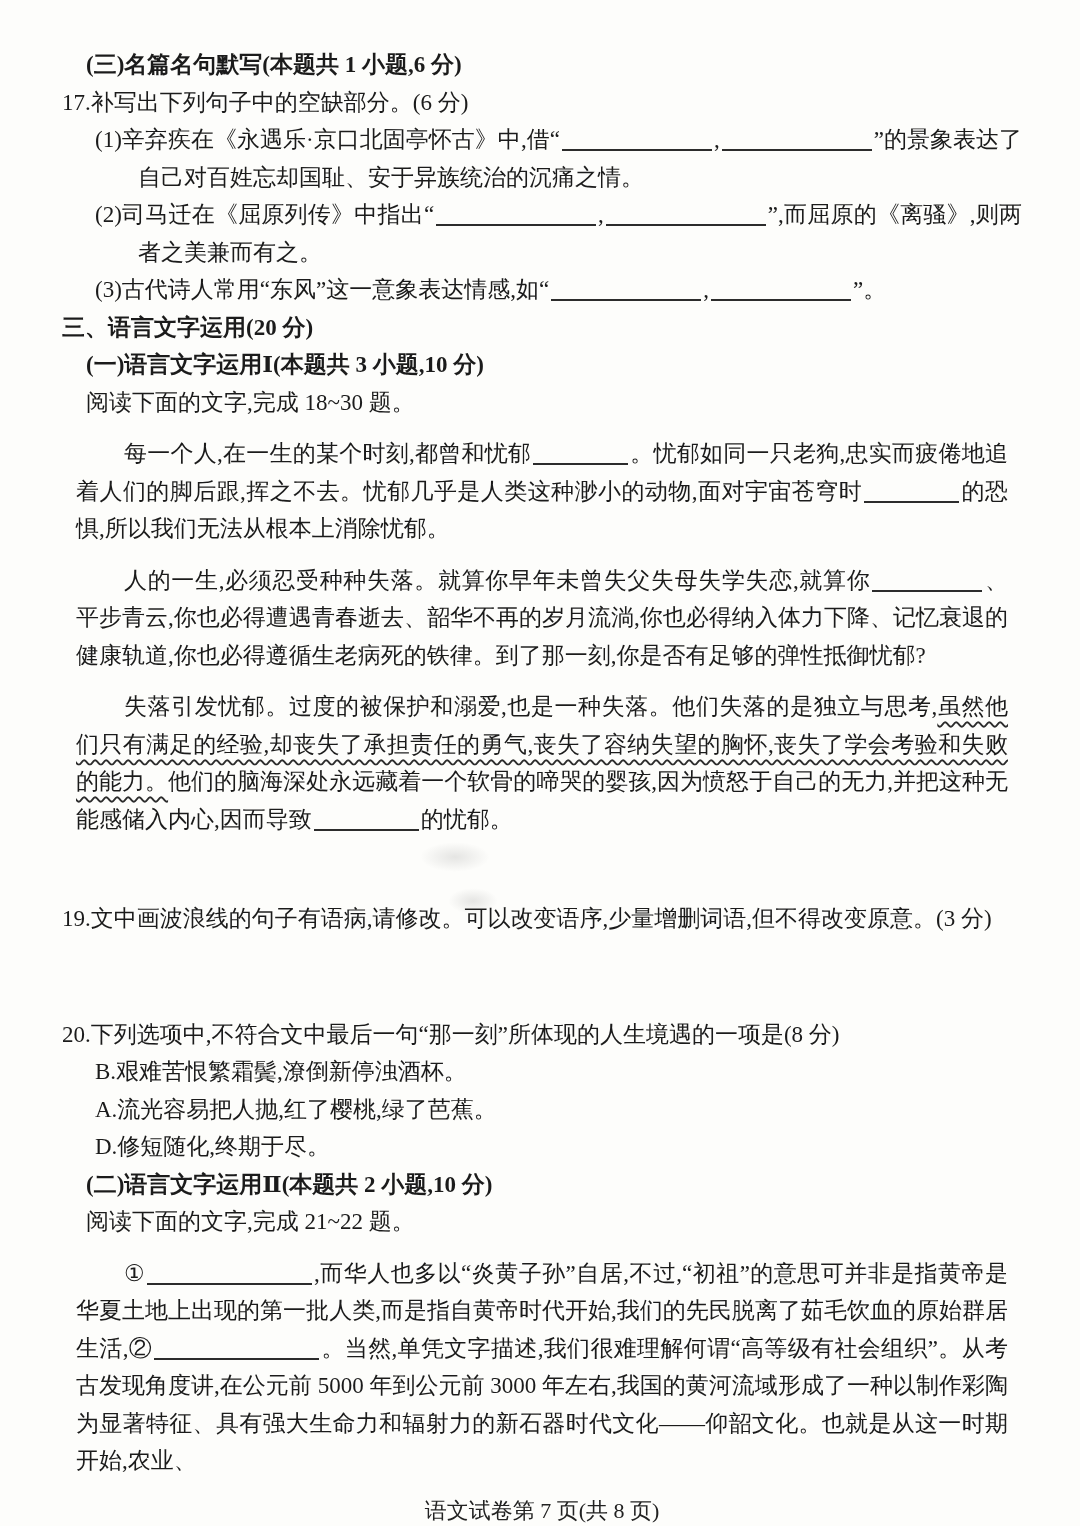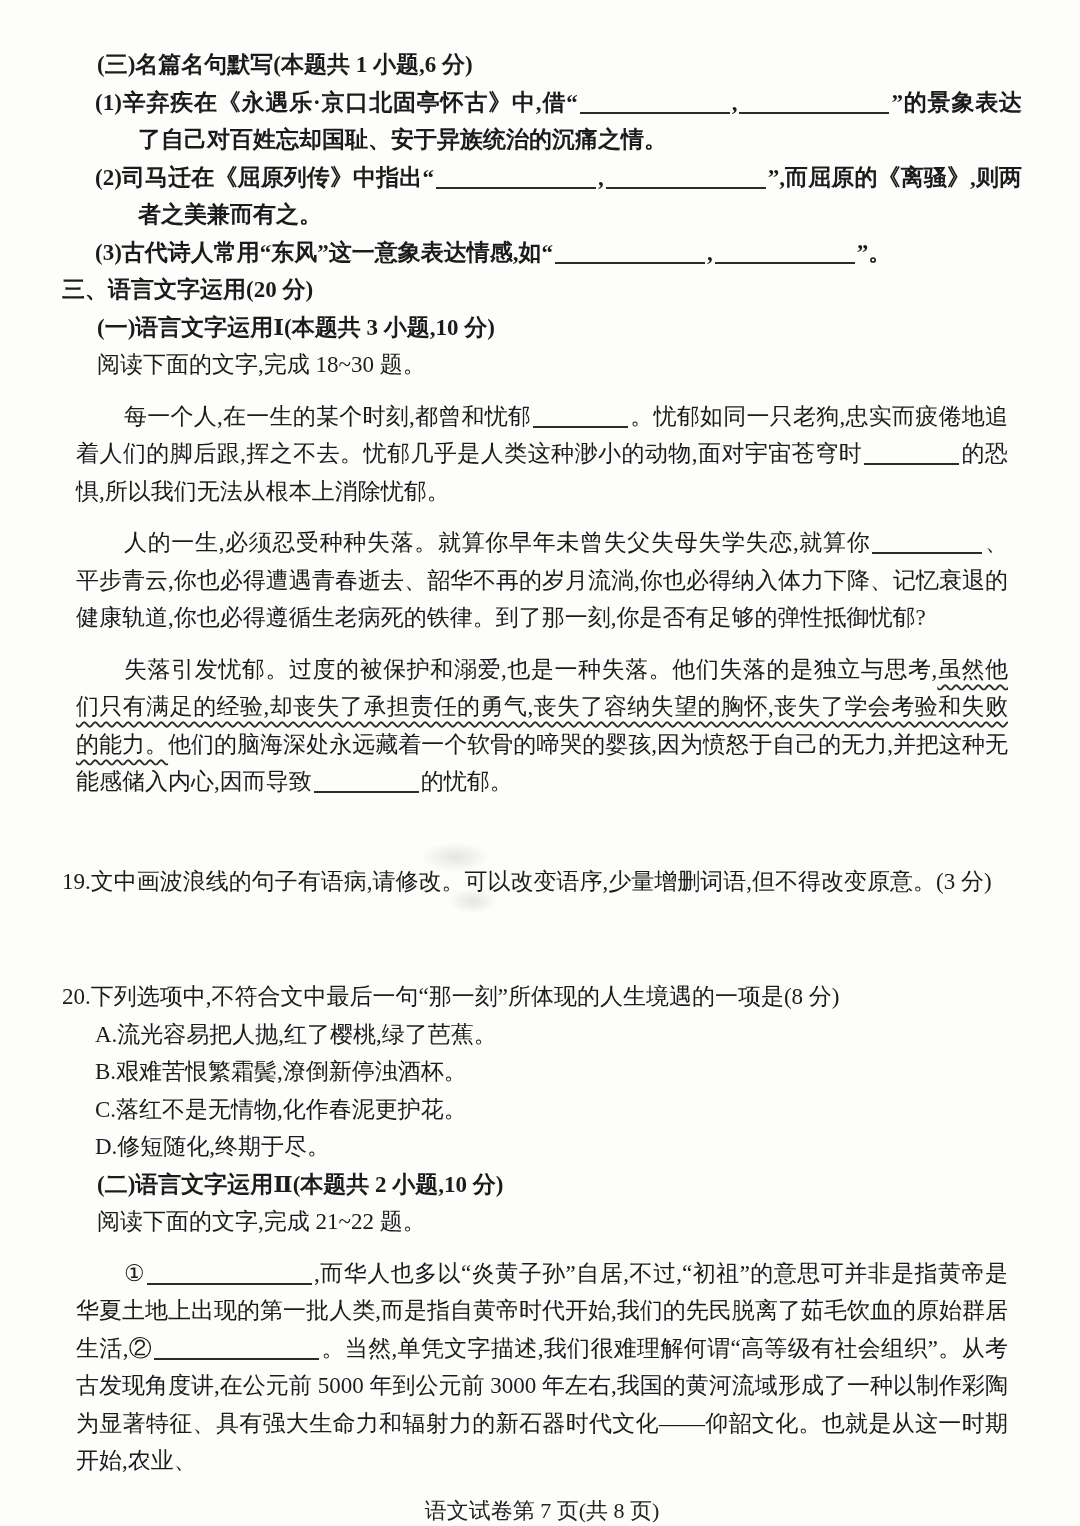--- a/index.html
+++ b/index.html
@@ -12,22 +12,22 @@
     background: #fdfdfb;
     color: #1b1b1b;
     font-family: "Liberation Serif", "DejaVu Serif", serif;
     font-size: 23px;
     padding: 46px 58px 0 62px;
     overflow: hidden;
   }
   .line { line-height: 37.5px; min-height: 37.5px; }
   .para { margin: 14px; line-height: 37.5px; text-align: justify; text-indent: 48px; }
   .bold { font-weight: 700; }
-  .ind48 { margin-left: 35px; }
-  .q17-item { margin-left: 76px; text-indent: -43px; line-height: 37.5px; text-align: justify; font-weight: bold; }
+  .ind48 { margin-left: 24px; }
+  .q17-item { margin-left: 76px; text-indent: -43px; line-height: 37.5px; text-align: justify; }
   .option { margin-left: 33px; line-height: 37.5px; }
   .blank {
     display: inline-block;
     border-bottom: 2px solid #2c2c2c;
     height: 1em;
     vertical-align: -4px;
     margin: 0 2px;
   }
   .w150 { width: 150px; }
   .w160 { width: 160px; }
@@ -61,20 +61,21 @@
   .artifact-1 { left: 420px; top: 842px; width: 70px; height: 30px; }
   .artifact-2 { left: 448px; top: 888px; width: 50px; height: 26px; }
 </style>
 </head>
 <body>
 
 <div class="page">
 
   <div class="line bold ind48">(三)名篇名句默写(本题共 1 小题,6 分)</div>
 
+  <div class="line">17.补写出下列句子中的空缺部分。(6 分)</div>
 
   <div class="q17-item"><span>(1)辛弃疾在《永遇乐·京口北固亭怀古》中,借“</span><span class="blank w150"></span><span>,</span><span class="blank w150"></span><span>”的景象表达了自己对百姓忘却国耻、安于异族统治的沉痛之情。</span></div>
 
   <div class="q17-item"><span>(2)司马迁在《屈原列传》中指出“</span><span class="blank w160"></span><span>,</span><span class="blank w160"></span><span>”,而屈原的《离骚》,则两者之美兼而有之。</span></div>
 
   <div class="q17-item"><span>(3)古代诗人常用“东风”这一意象表达情感,如“</span><span class="blank w150"></span><span>,</span><span class="blank w140"></span><span>”。</span></div>
 
   <div class="line bold">三、语言文字运用(20 分)</div>
 
   <div class="line bold ind48">(一)语言文字运用Ⅰ(本题共 3 小题,10 分)</div>
@@ -89,23 +90,22 @@
 
 
   <div class="answer-space-sm"></div>
 
   <div class="line">19.文中画波浪线的句子有语病,请修改。可以改变语序,少量增删词语,但不得改变原意。(3 分)</div>
 
   <div class="answer-space-lg"></div>
 
   <div class="line">20.下列选项中,不符合文中最后一句“那一刻”所体现的人生境遇的一项是(8 分)</div>
 
+  <div class="option">B.艰难苦恨繁霜鬓,潦倒新停浊酒杯。</div>
   <div class="option">A.流光容易把人抛,红了樱桃,绿了芭蕉。</div>
-  <div class="option">B.艰难苦恨繁霜鬓,潦倒新停浊酒杯。</div>
-  <div class="option">C.落红不是无情物,化作春泥更护花。</div>
   <div class="option">D.修短随化,终期于尽。</div>
 
   <div class="line bold ind48">(二)语言文字运用Ⅱ(本题共 2 小题,10 分)</div>
 
   <div class="line ind48">阅读下面的文字,完成 21~22 题。</div>
 
   <p class="para"><span>①</span><span class="blank w165"></span><span>,而华人也多以“炎黄子孙”自居,不过,“初祖”的意思可并非是指黄帝是华夏土地上出现的第一批人类,而是指自黄帝时代开始,我们的先民脱离了茹毛饮血的原始群居生活,②</span><span class="blank w165"></span><span>。当然,单凭文字描述,我们很难理解何谓“高等级有社会组织”。从考古发现角度讲,在公元前 5000 年到公元前 3000 年左右,我国的黄河流域形成了一种以制作彩陶为显著特征、具有强大生命力和辐射力的新石器时代文化——仰韶文化。也就是从这一时期开始,农业、</span></p>
 
   <div class="footer">语文试卷第 7 页(共 8 页)</div>
 

